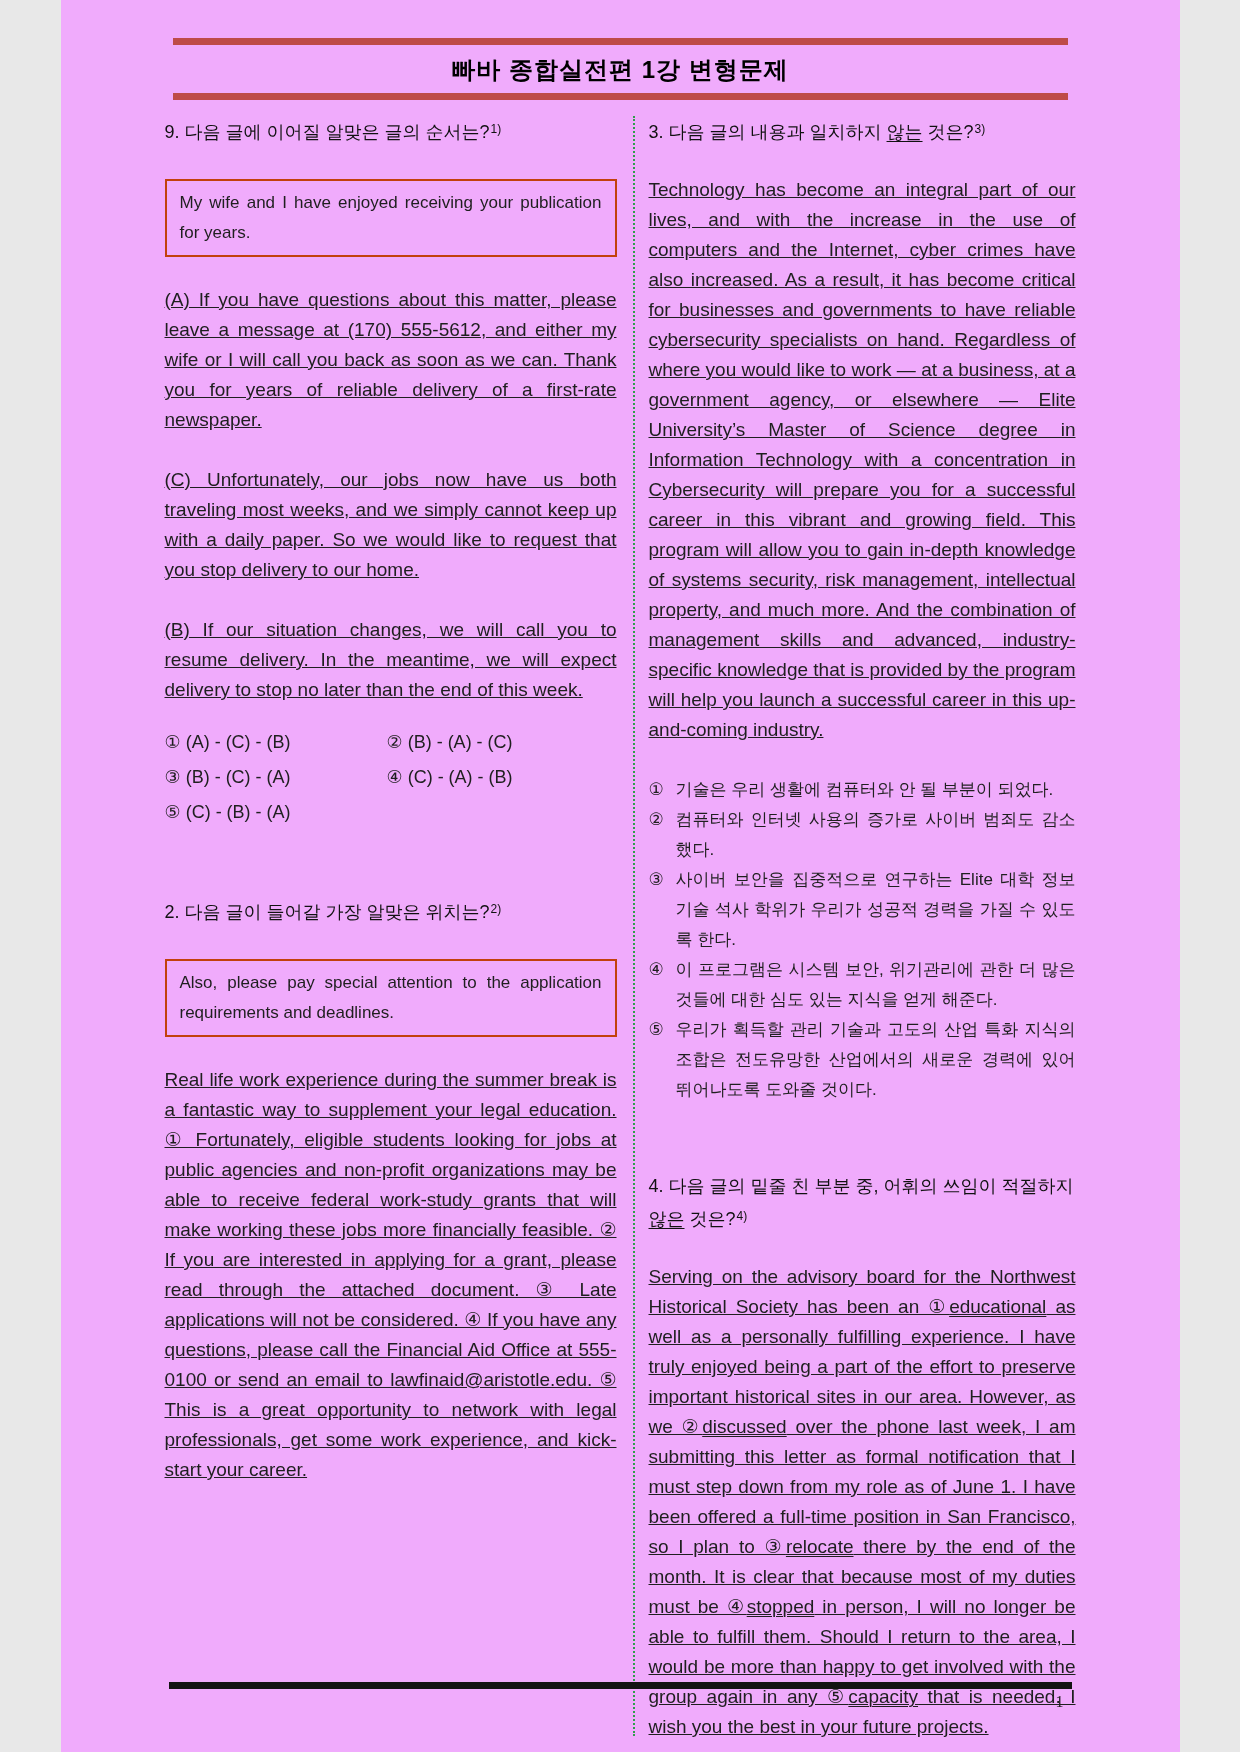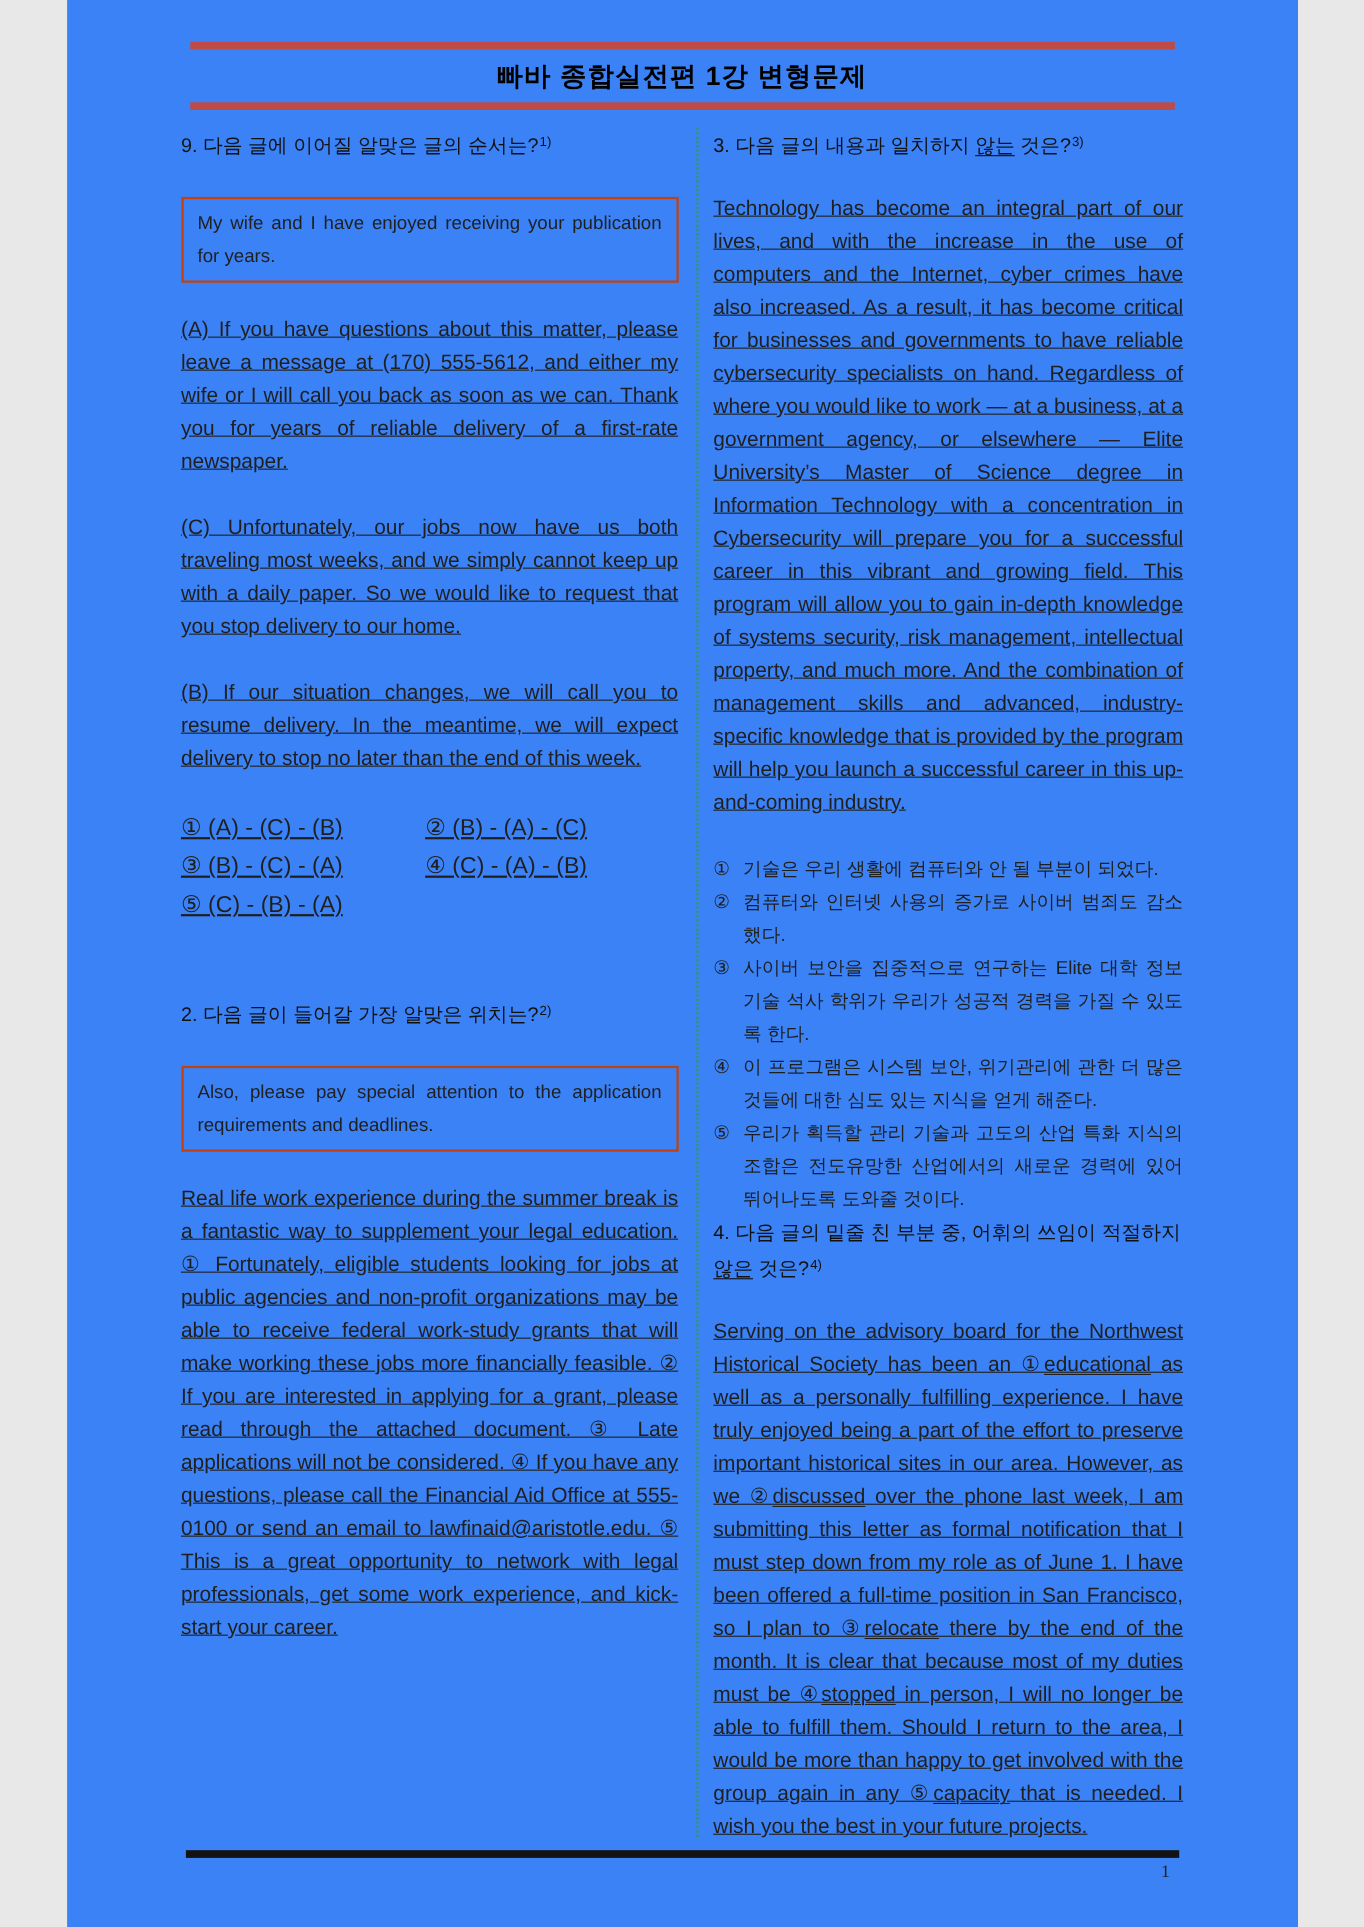--- a/index.html
+++ b/index.html
@@ -1,20 +1,20 @@
 <!DOCTYPE html>
 <html><head>
 <meta charset="utf-8">
 <style>
   html,body{margin:0;padding:0;background:#e8e8e8;}
   .page{
     position:relative;
     width:1119px;height:1752px;
     margin:0 auto;
-    background:#3b82f6;
+    background:#f0abfc;
     font-family:"Liberation Sans","DejaVu Sans",sans-serif;
     color:#1f1f1f;
     overflow:hidden;
   }
   
   .hdr{padding:38px 112px 0 112px;}
   .rule-red{height:7px;background:#be4b48;}
   .doc-title{
     margin:9px 0 7px 0;
     text-align:center;
@@ -53,27 +53,27 @@
     margin:28px 0 0 0;
     font-size:19px;line-height:30px;
     text-align:justify;
     text-decoration:underline;
   }
   .para + .para{margin-top:30px;}
 
   .choices-grid{
     display:grid;
     grid-template-columns:222px 1fr;
-    margin-top:30px;
-    font-size:21px;line-height:35px;text-decoration:underline;
+    margin-top:20px;
+    font-size:18px;line-height:35px;
   }
   .choices-grid span{white-space:nowrap;}
 
   .gap-q2{margin-top:64px;}
-  .gap-q4{}
+  .gap-q4{margin-top:66px;}
 
   .kchoices{margin-top:30px;}
   .kchoice{display:flex;font-size:17px;line-height:30px;}
   .kchoice .marker{flex:0 0 27px;}
   .kchoice .ktext{flex:1;text-align:justify;min-width:0;}
 
   
   .ftr{position:absolute;left:108px;right:108px;top:1682px;}
   .rule-black{height:7px;background:#131313;}
   .pageno{

